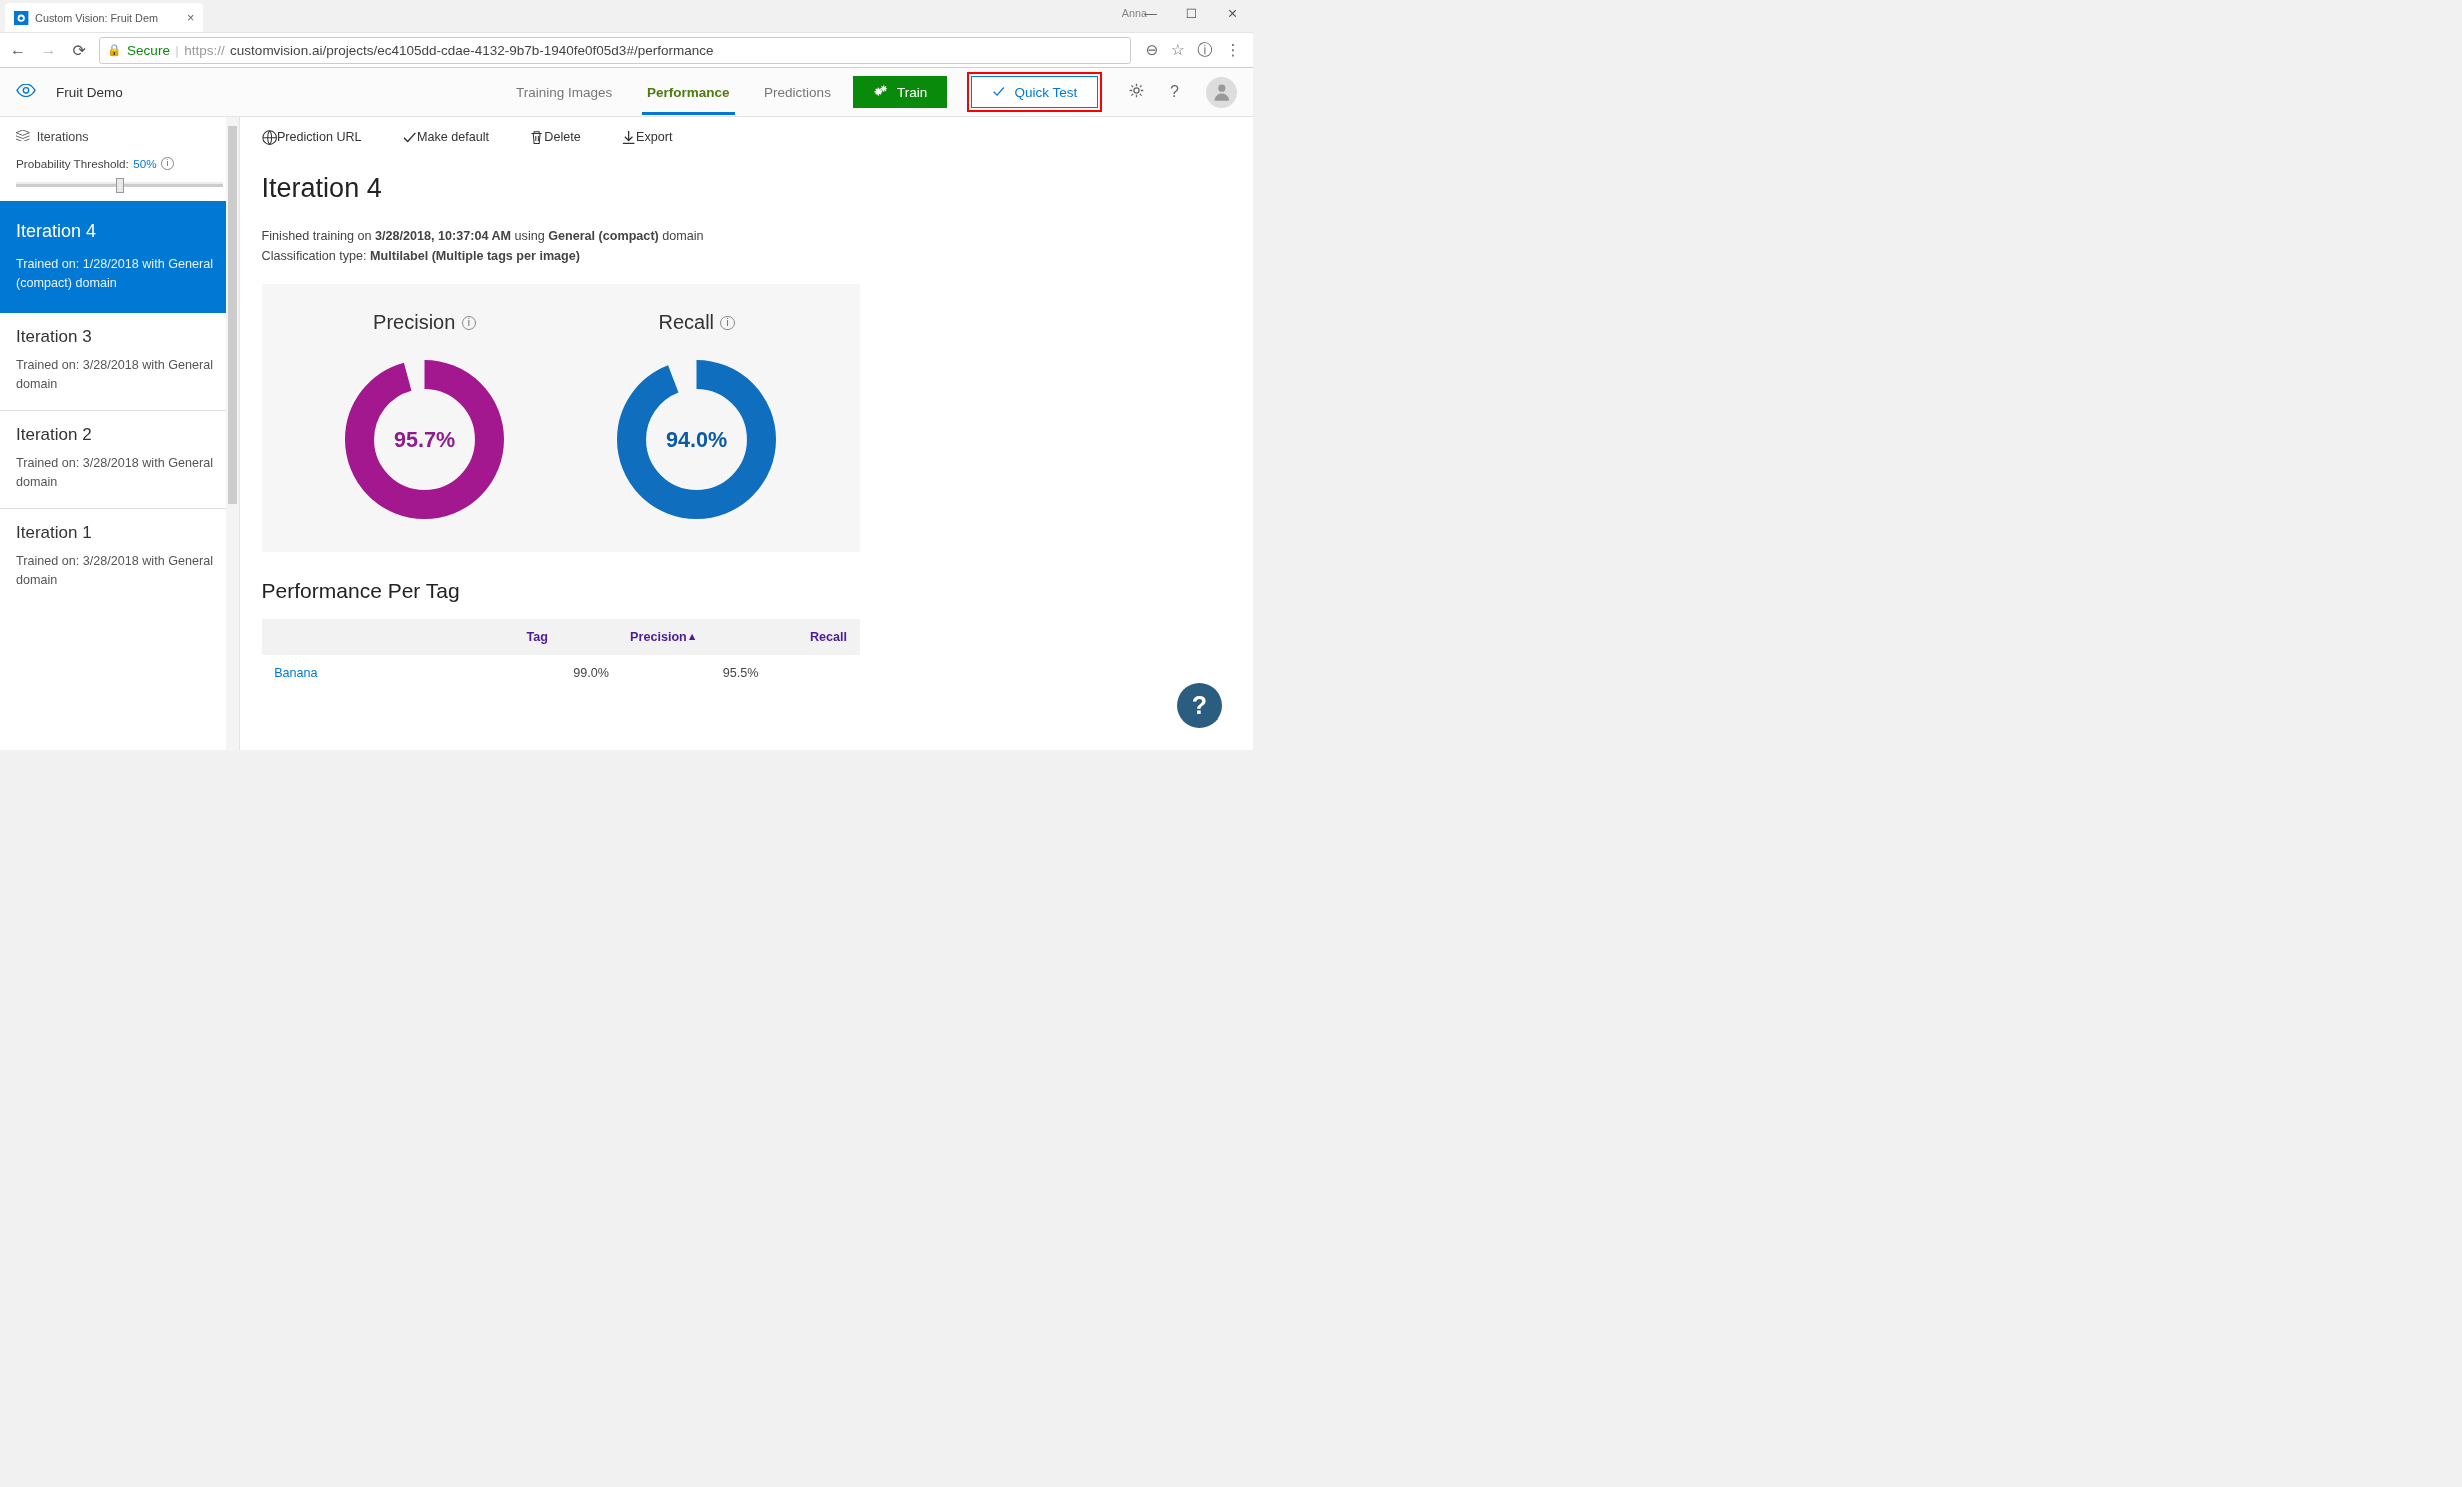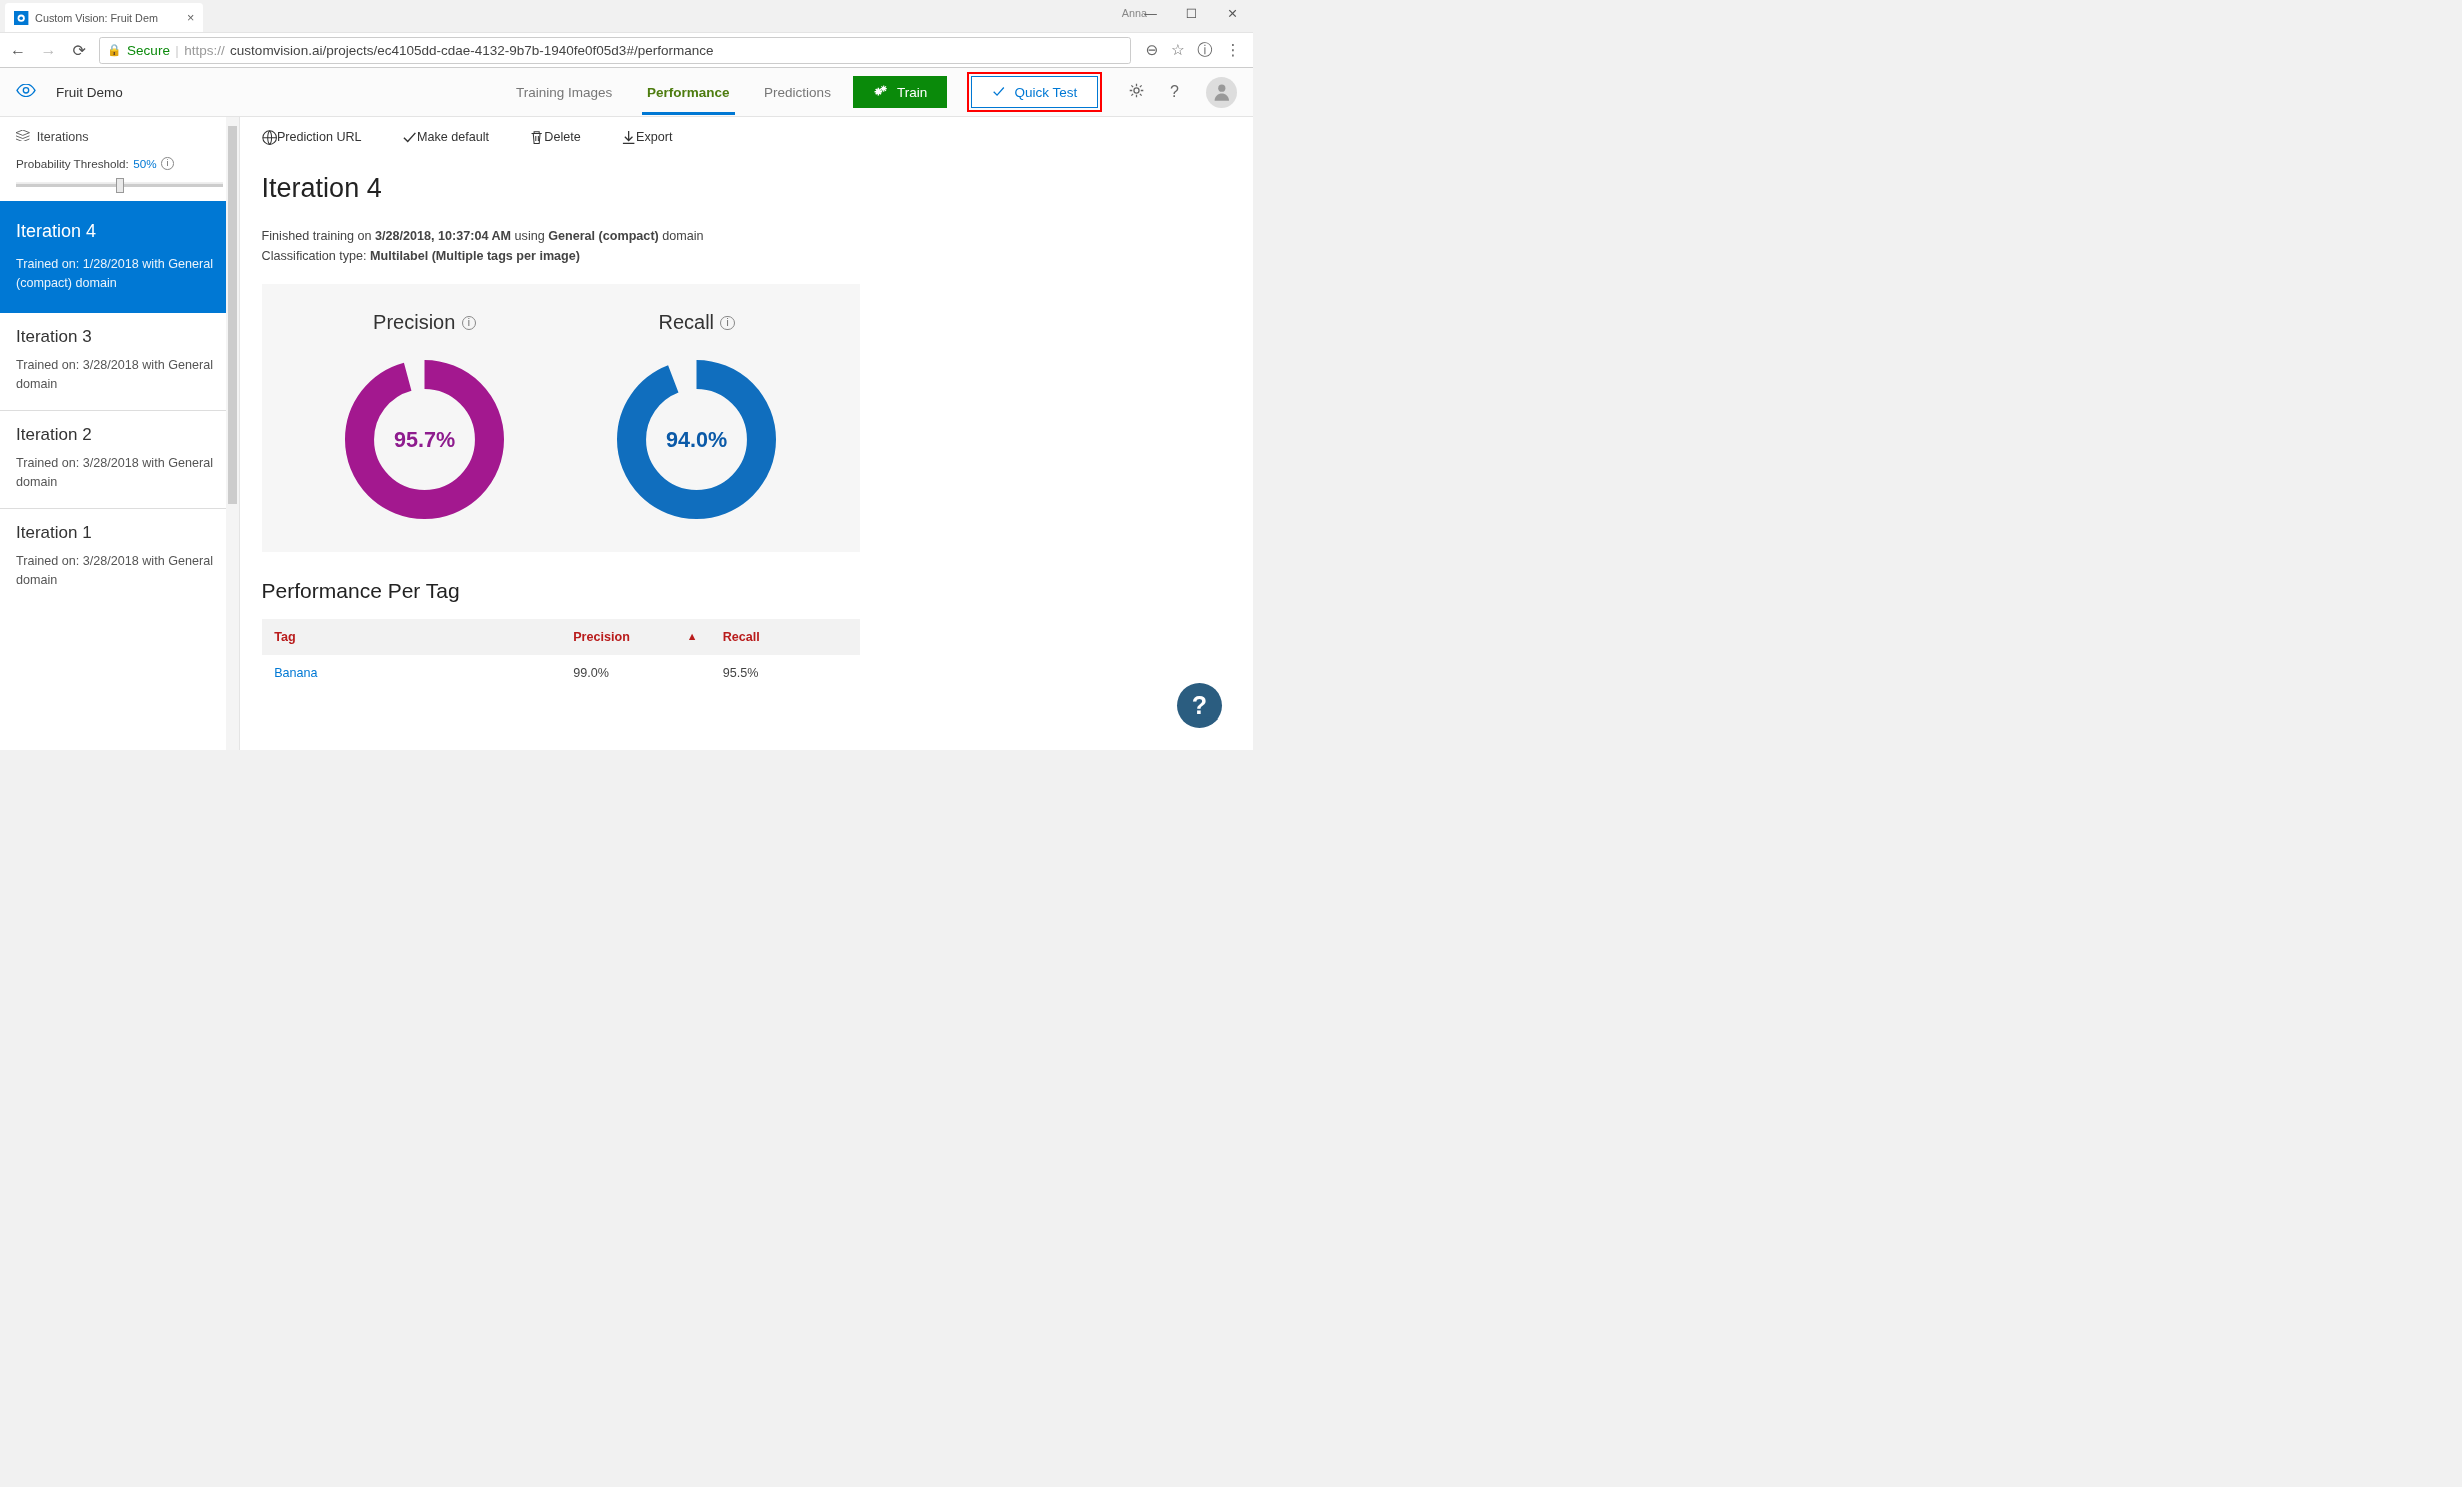--- a/index.html
+++ b/index.html
@@ -75,21 +75,21 @@
 .metric-title { font-size:20px; color:#333; font-weight:400; margin-bottom:20px; display:flex; align-items:center; justify-content:center; gap:6.3px;}
 .metric-title .info-ic { width:14.4px; height:14.4px; border:0.9px solid #888; border-radius:50%; display:inline-flex; align-items:center; justify-content:center; font-size:10px; color:#666;}
 .donut { position:relative; width:171px; height:171px; margin:0 auto;}
 .donut svg { transform:rotate(-90deg); }
 .donut-label { position:absolute; top:50%; left:50%; transform:translate(-50%,-50%); font-size:21.6px; font-weight:600;}
 .donut.purple .donut-label { color:#8e1c8e;}
 .donut.blue .donut-label { color:#0b5aa8;}
 
 h2.pp-tag { font-size:21px; font-weight:300; color:#222; margin:27px 0 16px;}
 table.tag-table { width:598px; border-collapse:collapse; font-size:12.6px;}
-table.tag-table th { background:#f2f2f2; text-align:left; padding:10.8px 12.6px; font-weight:600; color:#b91c1c;}
+table.tag-table th { background:#f2f2f2; text-align:right; padding:10.8px 12.6px; font-weight:600; color:#4c1d95;}
 table.tag-table th .sort-ic { float:right; font-size:10.8px;}
 table.tag-table td { padding:10.8px 12.6px; color:#444;}
 table.tag-table td.link { color:#0078d4;}
 
 .help-bubble { position:absolute; right:31px; bottom:21.6px; width:45px; height:45px; background:#2b5d80; border-radius:50%; display:flex; align-items:center; justify-content:center; color:#fff; font-size:25px; font-weight:700;}
 .help-bubble::after { content:""; position:absolute; bottom:-3.6px; right:5.4px; width:0; height:0; border:7.2px solid transparent; border-top-color:#2b5d80; transform:rotate(10deg);}
 </style>
 </head>
 <body>
 

